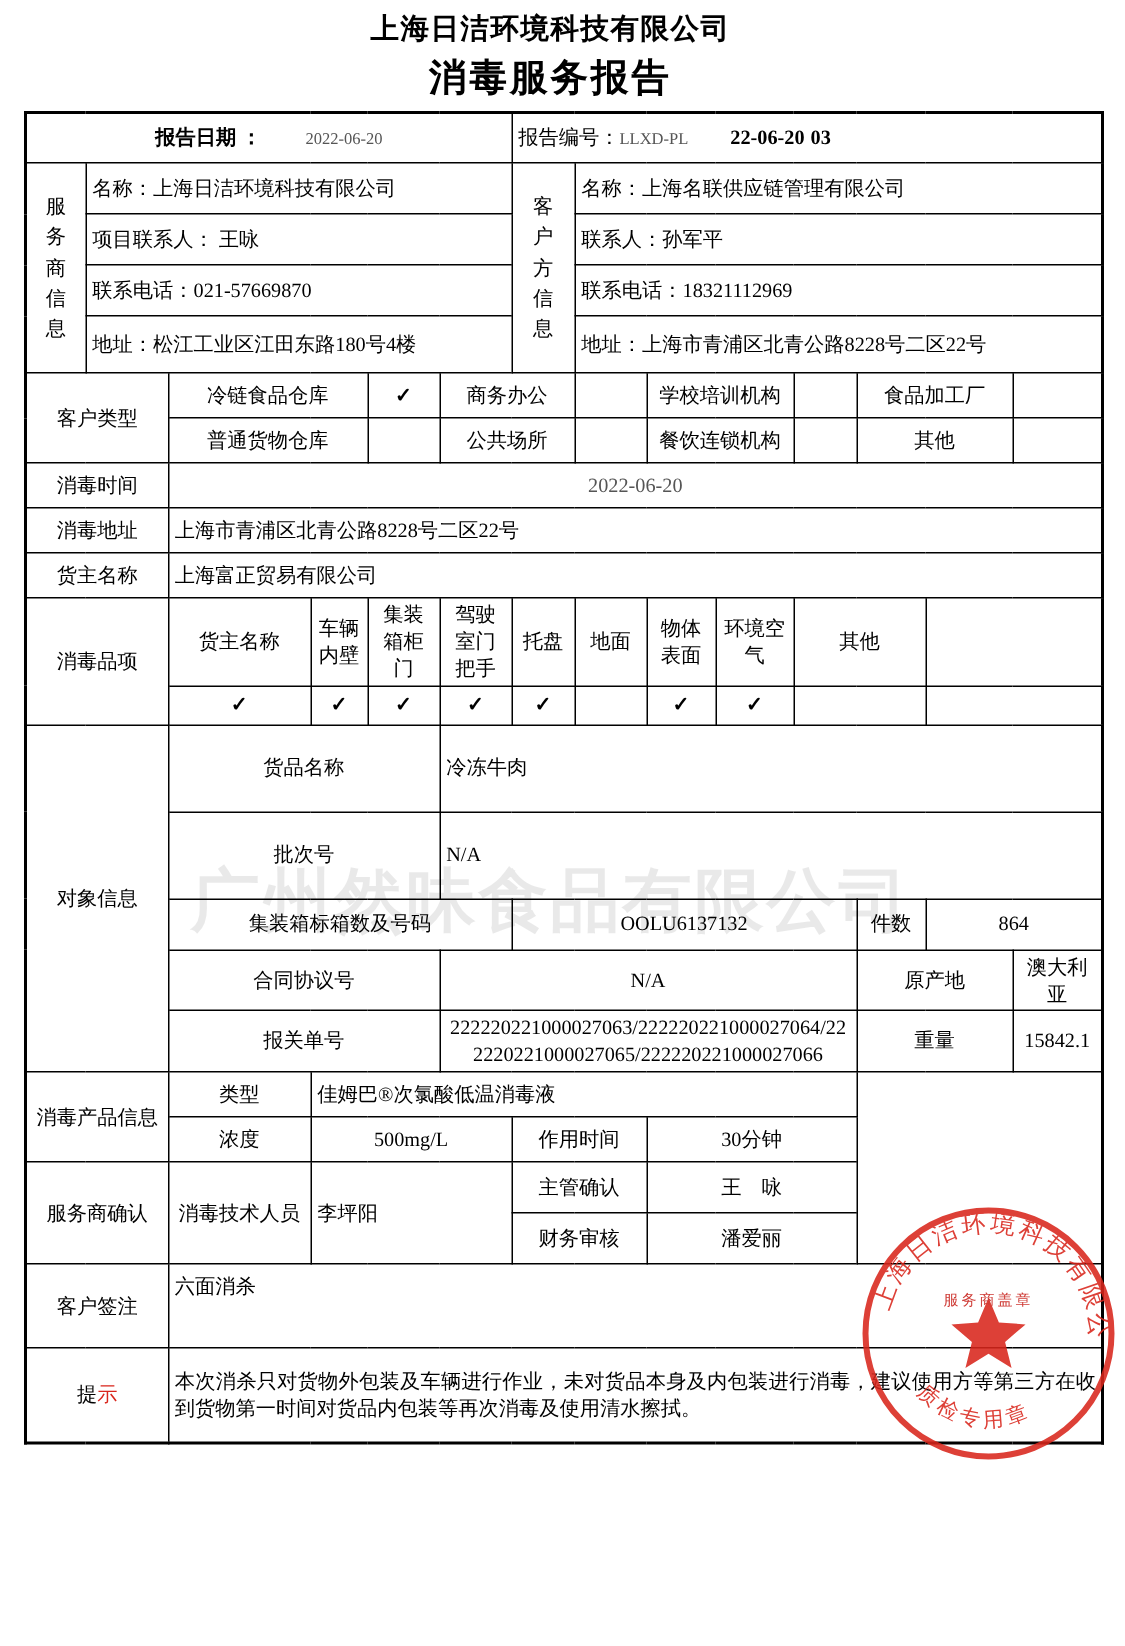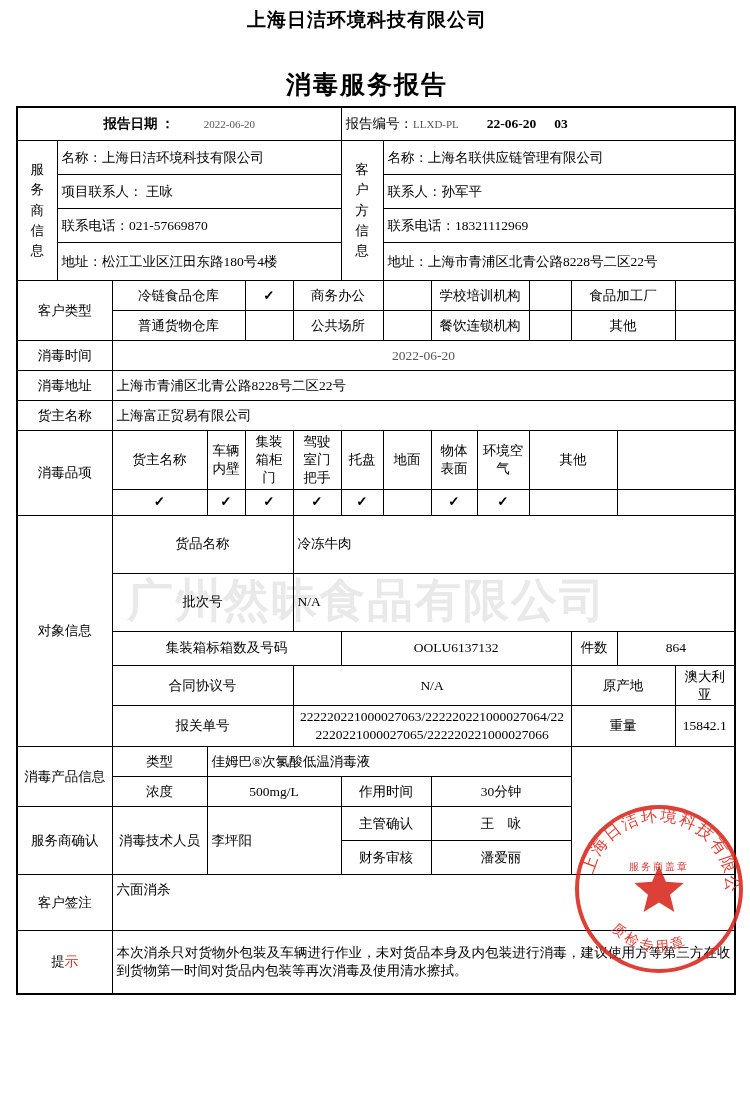--- a/index.html
+++ b/index.html
@@ -32,21 +32,20 @@
     padding-top: 6px;
     line-height: 1.5;
   }
   .hdr-title {
     text-align: center;
     font-size: 25px;
     font-weight: bold;
     letter-spacing: 2px;
     line-height: 1.45;
     padding-bottom: 3px;
-    margin-top: 32px;
   }
 
   
   table.doc {
     width: 718px;
     border-collapse: collapse;
     table-layout: fixed;
     border: 2.2px solid #000;
   }
   table.doc td {
@@ -194,21 +193,21 @@
         <col style="width:60px">
     </colgroup>
 
     <tbody>
         <tr class="row-h34">
       <td colspan="6" class="c">
         <span class="bold">报告日期 ：</span>
         <span class="sm" style="margin-left:26px">2022-06-20</span>
       </td>
       <td colspan="8" class="l pad-l">
-        <span>报告编号：</span><span class="sm">LLXD-PL</span><span class="bold" style="margin-left:28px">22-06-20</span><span class="bold" style="margin-left:18px">03</span>
+        <span>报告编号：</span><span class="sm">LLXD-PL</span><span class="bold" style="margin-left:28px">22-06-20</span><span class="bold" style="margin-left:4px">03</span>
       </td>
     </tr>
 
     <tr class="row-h34">
       <td rowspan="4" class="stack">
         <div style="width:1em;margin:0 auto;line-height:1.5">服<br>务<br>商<br>信<br>息</div>
       </td>
       <td colspan="5" class="l pad-l">
         <span>名称：</span><span>上海日洁环境科技有限公司</span>
       </td>

